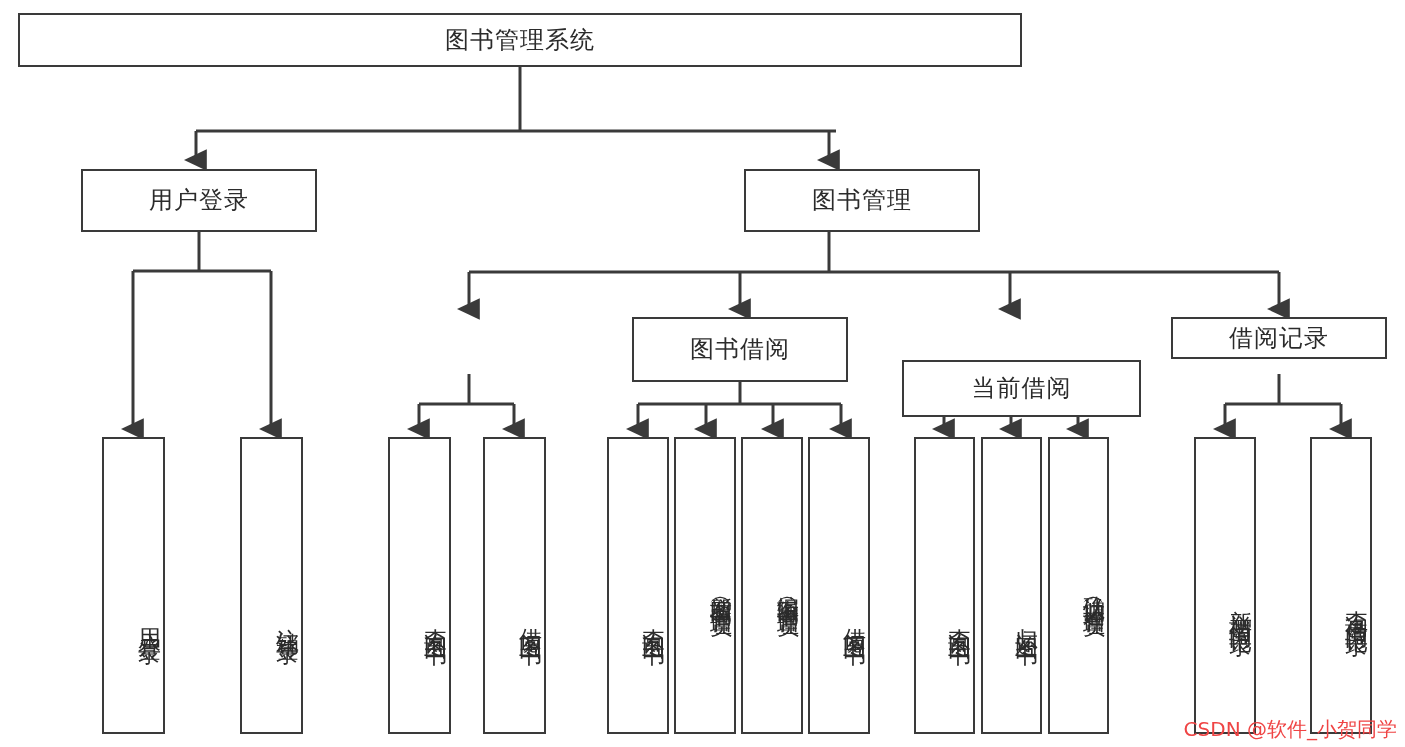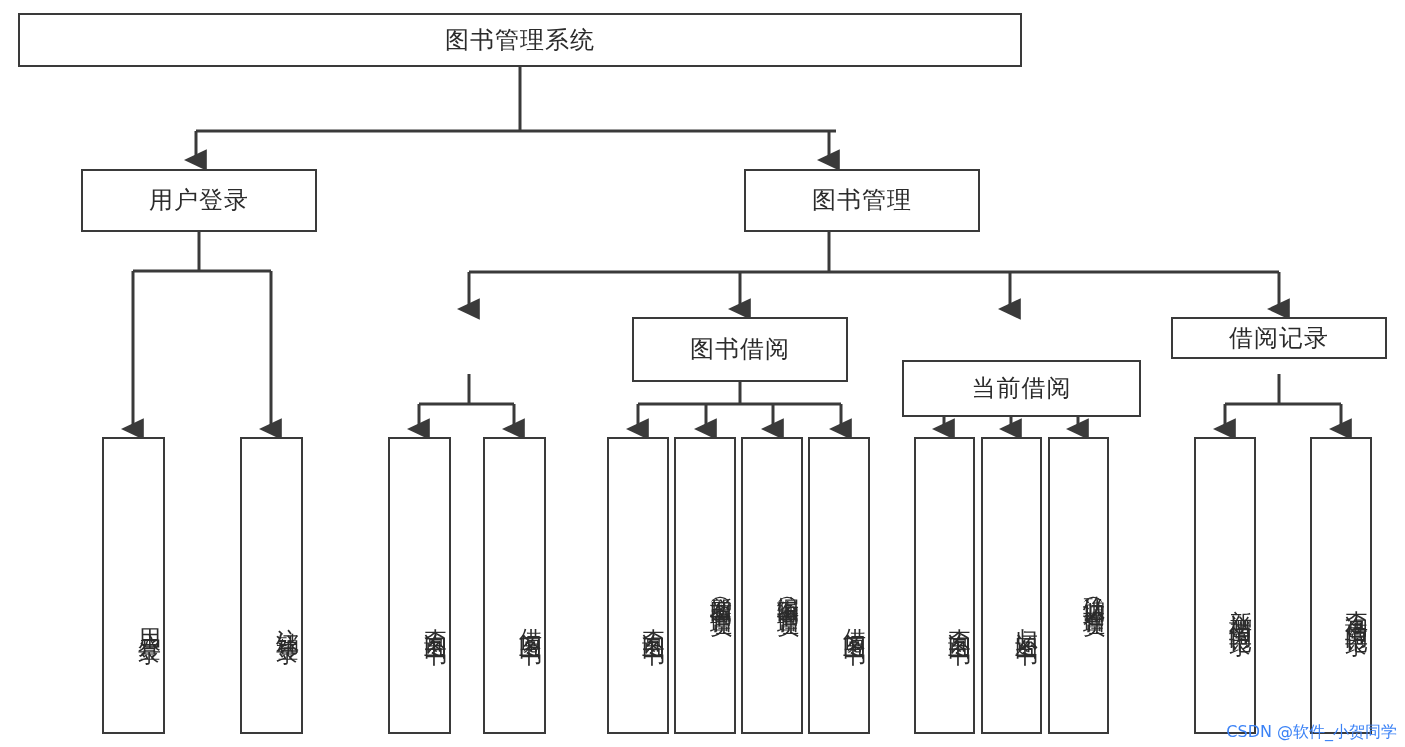--- a/index.html
+++ b/index.html
@@ -58,22 +58,22 @@
     letter-spacing: 3px;
   }
   .node-label {
     display: block;
     white-space: nowrap;
   }
   .watermark {
     position: absolute;
     right: 8px;
     bottom: 4px;
-    font-size: 16px;
-    color: #3b82f6;
+    font-size: 20px;
+    color: #ef4444;
     z-index: 5;
     white-space: nowrap;
     font-family: "DejaVu Sans", "Liberation Sans", sans-serif;
   }
 </style>
 </head>
 <body>
 
 <div id="canvas">
 

